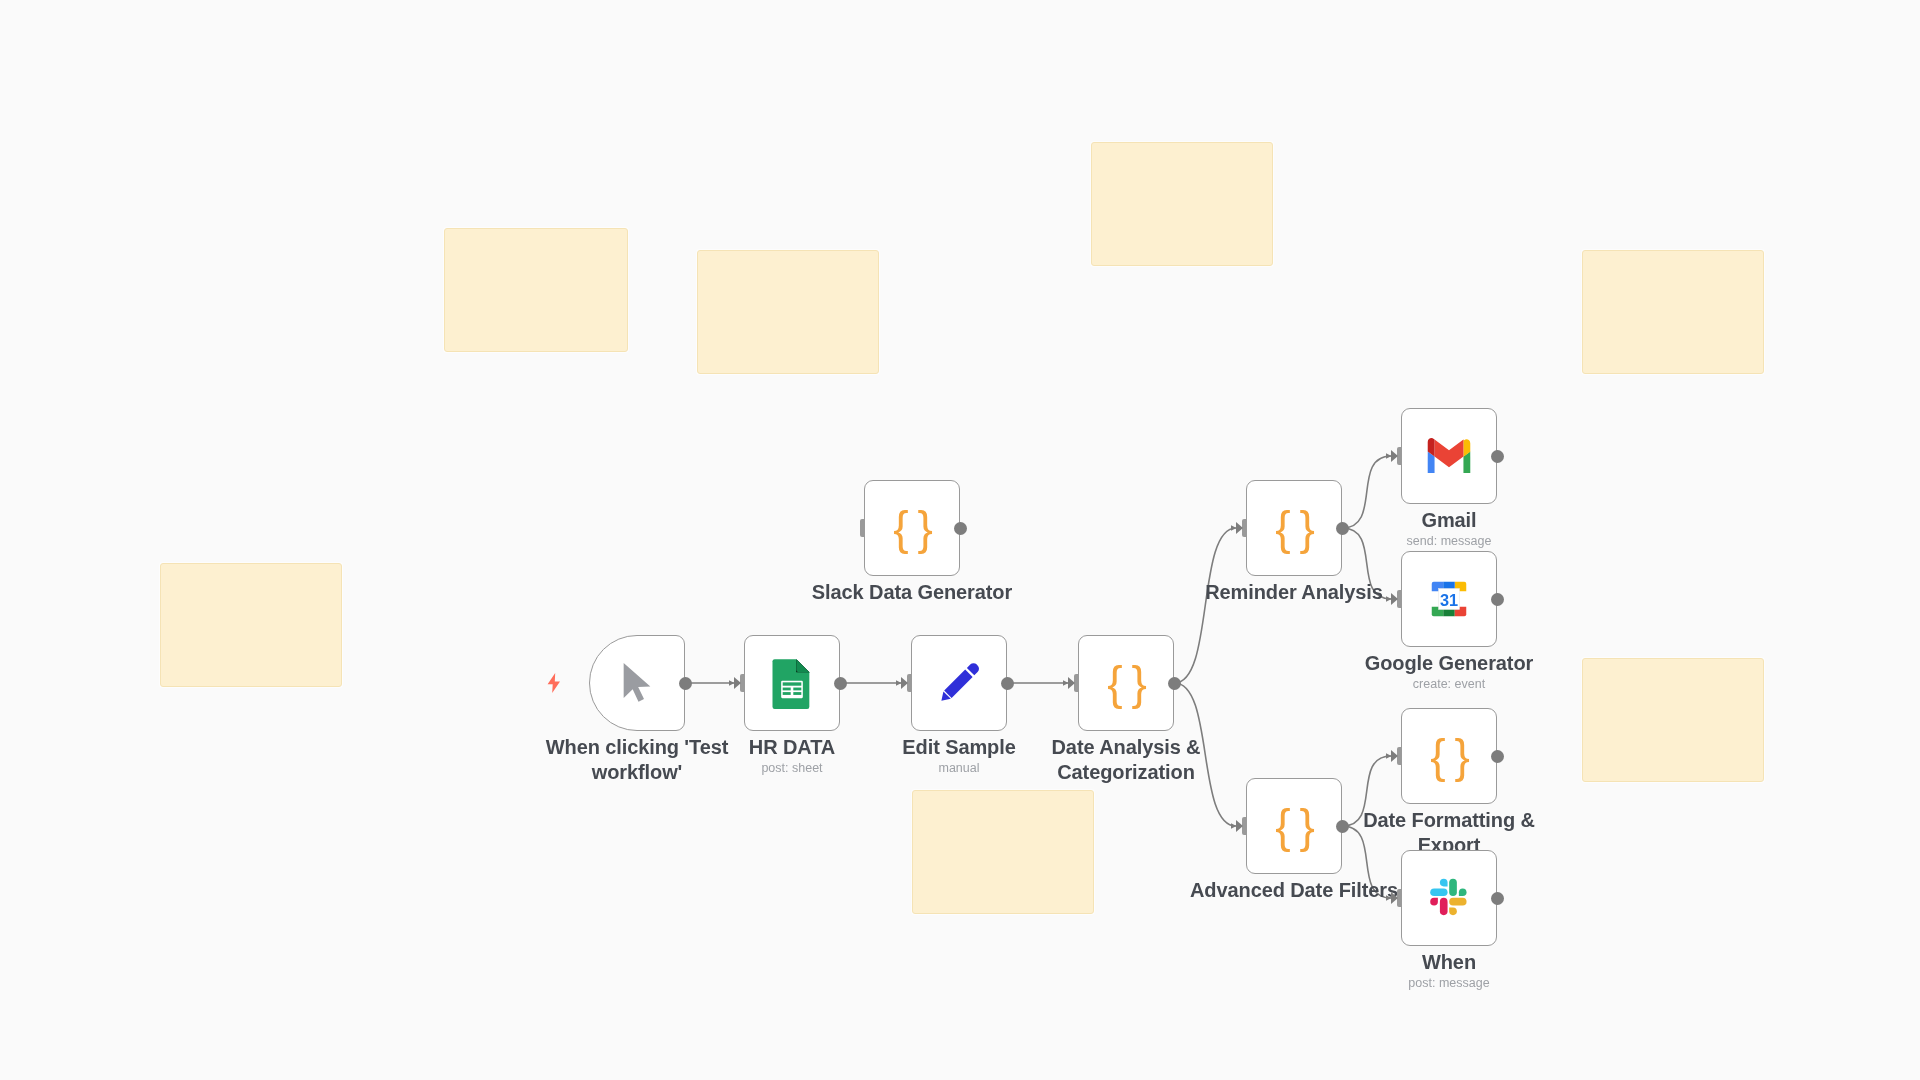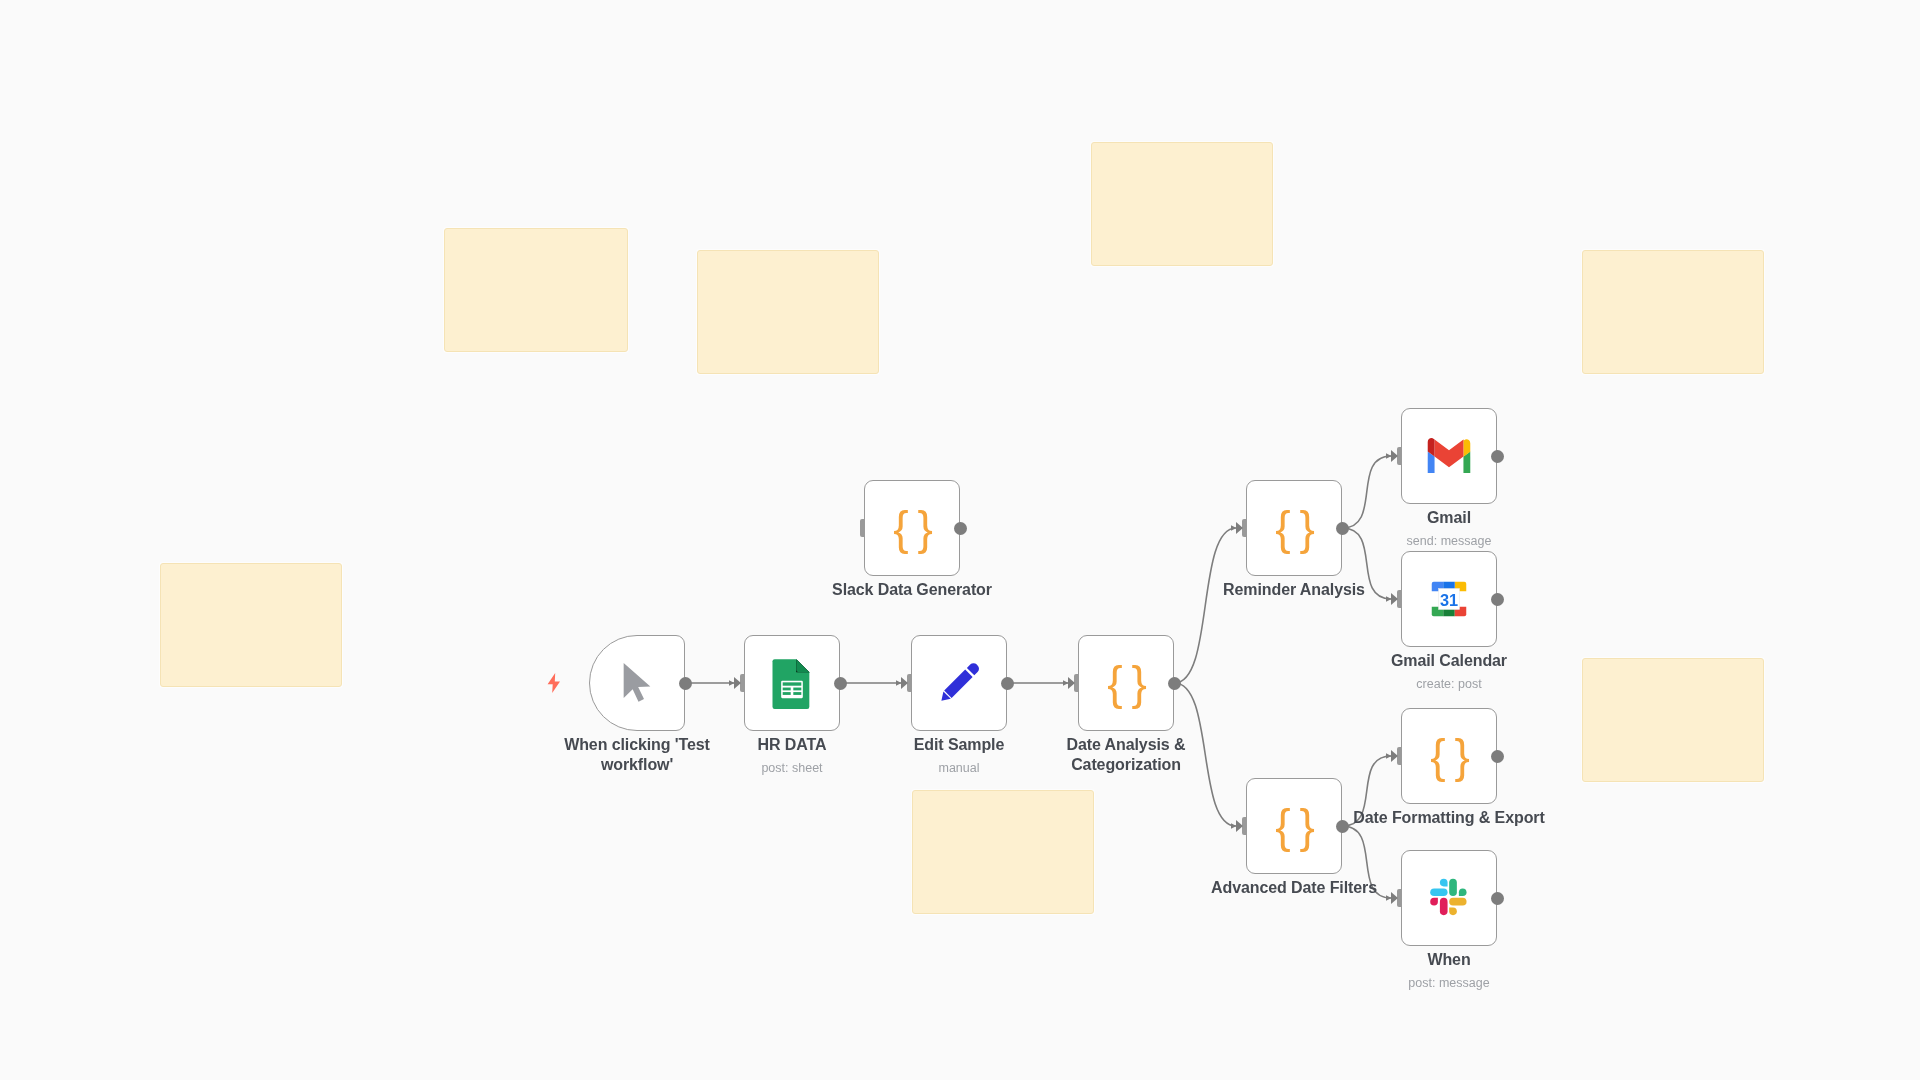--- a/index.html
+++ b/index.html
@@ -63,21 +63,21 @@
   .node-box.trigger {
     border-radius: 48px 9px 9px 48px;
   }
 
   .node-label {
     position: absolute;
     top: 52px;
     left: -110px;
     width: 220px;
     text-align: center;
-    font-size: 16px;
+    font-size: 20px;
     font-weight: bold;
     color: #464a51;
     line-height: 1.24;
     letter-spacing: -0.1px;
   }
 
   .node-sublabel {
     position: absolute;
     left: -110px;
     width: 220px;
@@ -317,22 +317,22 @@
         <path d="M6 32 h12 v10 h-10 a2 2 0 0 1 -2 -2 z" fill="#34a853"></path>
         <rect x="18" y="32" width="12" height="10" fill="#188038"></rect>
         <path d="M30 32 h12 v8 a2 2 0 0 1 -2 2 h-10 z" fill="#ea4335"></path>
         <rect x="13" y="13" width="22" height="22" fill="#ffffff"></rect>
         <rect x="13" y="13" width="22" height="22" fill="none" stroke="#e4e4e4" stroke-width="0.5"></rect>
         <text x="24" y="31" font-family="Liberation Sans, sans-serif" font-size="17" font-weight="bold" fill="#1a73e8" text-anchor="middle">31</text>
       </svg>
              </span>
            </div>
         <span class="port-out"></span>
-        <div class="node-label">Gmail Calendar</div>
-        <div class="node-sublabel one-line">create: post</div>
+        <div class="node-label">Google Generator</div>
+        <div class="node-sublabel one-line">create: event</div>
       </div>
       <div class="node" style="left: 1449px; top: 756px;">
         <span class="port-in-stub"></span>
                <svg class="port-in-arrow" viewBox="0 0 20 18">
                  <path d="M6 3 L13 9 L6 15 z" fill="#7d7d7d"></path>
                </svg>
         <div class="node-box ">
              <span class="icon-wrap">
                <span class="code-braces">{ }</span>
              </span>

